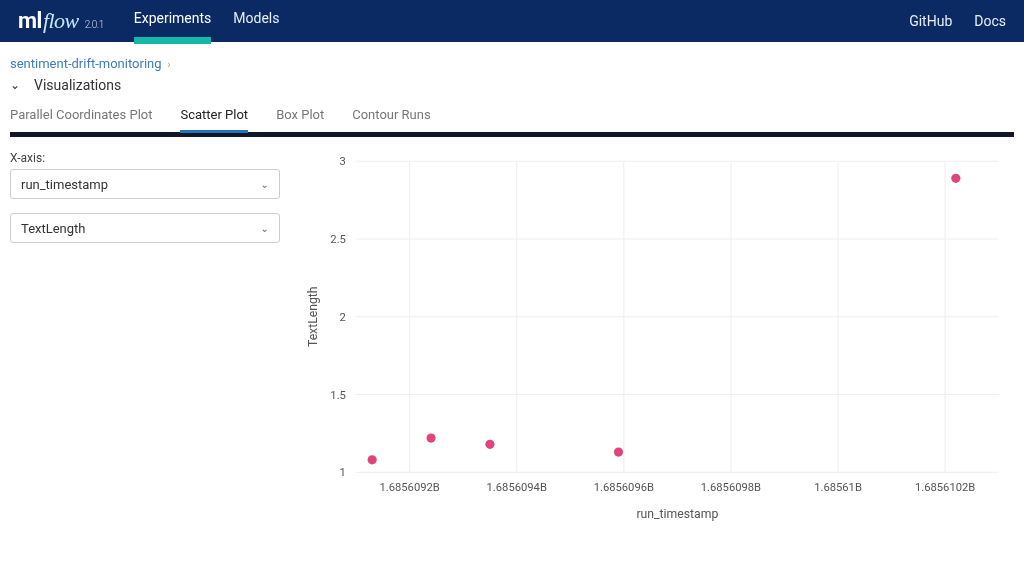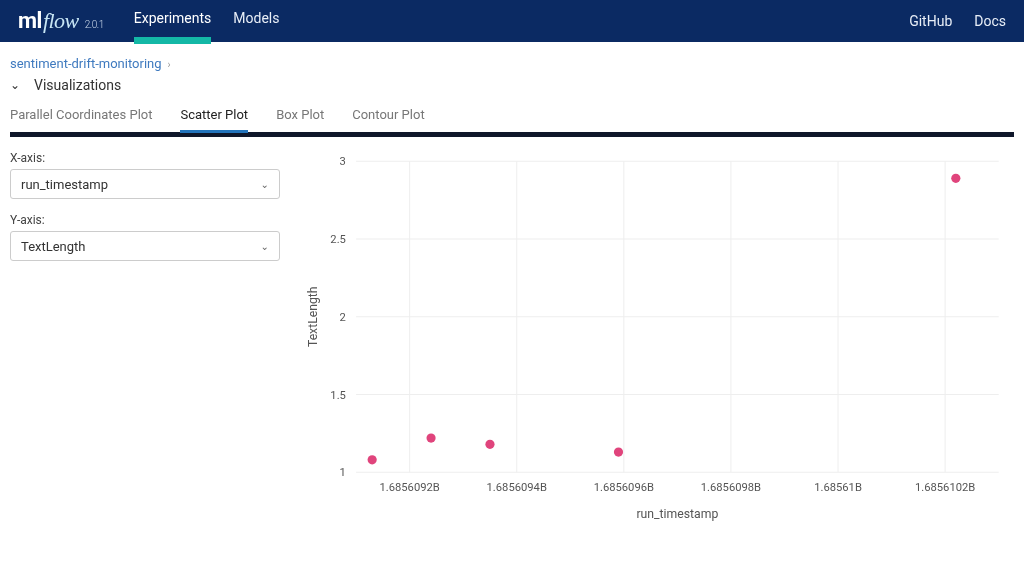--- a/index.html
+++ b/index.html
@@ -61,31 +61,30 @@
 
   <div class="section-toggle">
     <span class="chev">⌄</span>
     <span>Visualizations</span>
   </div>
 
   <div class="tabs">
     <div class="tab">Parallel Coordinates Plot</div>
     <div class="tab active">Scatter Plot</div>
     <div class="tab">Box Plot</div>
-    <div class="tab">Contour Plot</div>
+    <div class="tab">Contour Runs</div>
   </div>
 
   <div class="body-row">
     <div class="controls">
       <div class="ctrl-label">X-axis:</div>
       <div class="select">
         <span>run_timestamp</span>
         <span class="caret">⌄</span>
       </div>
-      <div class="ctrl-label">Y-axis:</div>
       <div class="select">
         <span>TextLength</span>
         <span class="caret">⌄</span>
       </div>
     </div>
 
     <div class="chart-area">
       <svg class="plot" id="plot" viewBox="0 0 700 370">
           <g class="grid">
             <line x1="107.5" x2="107.5" y1="10" y2="315"></line>

